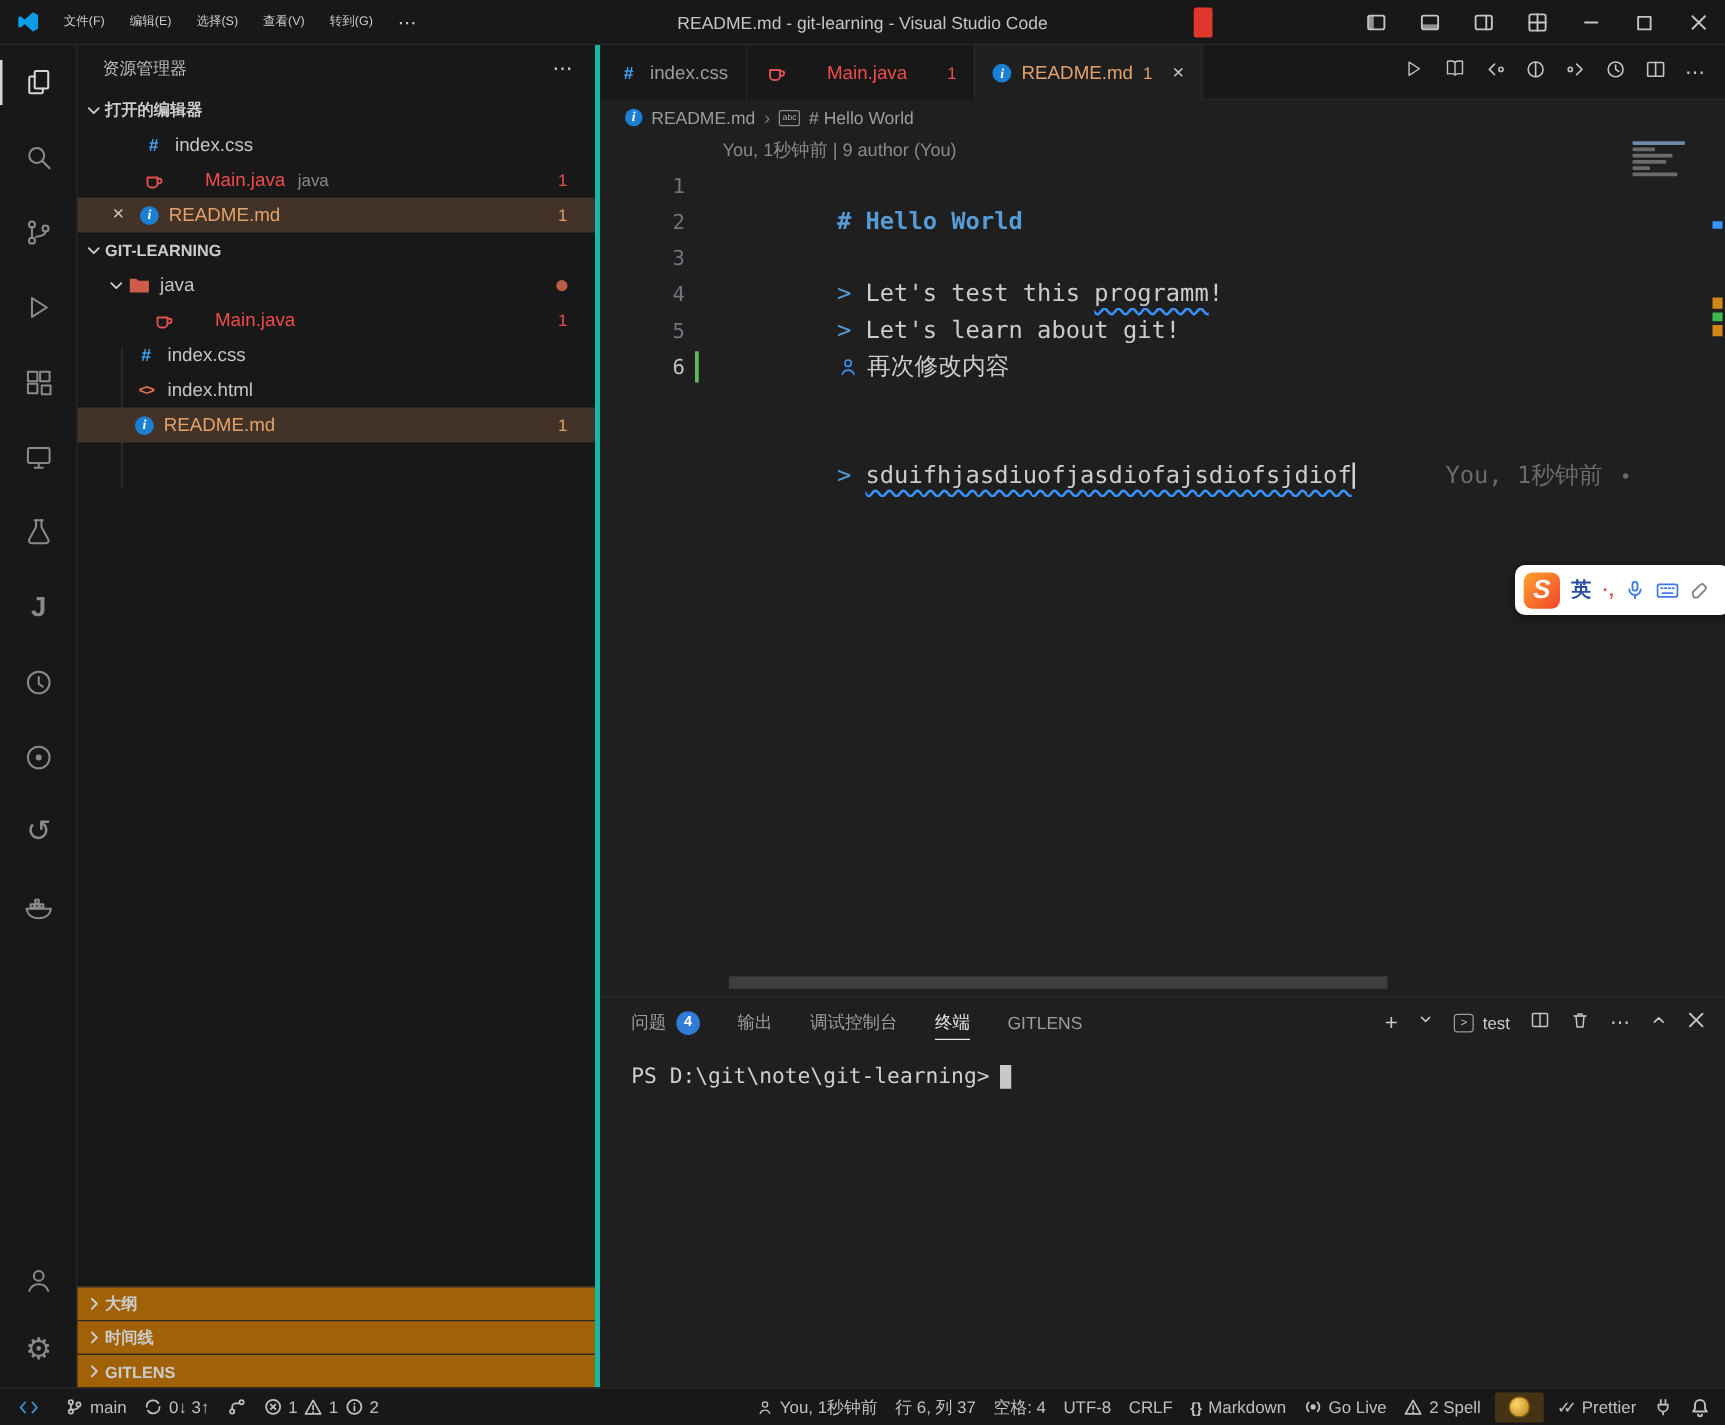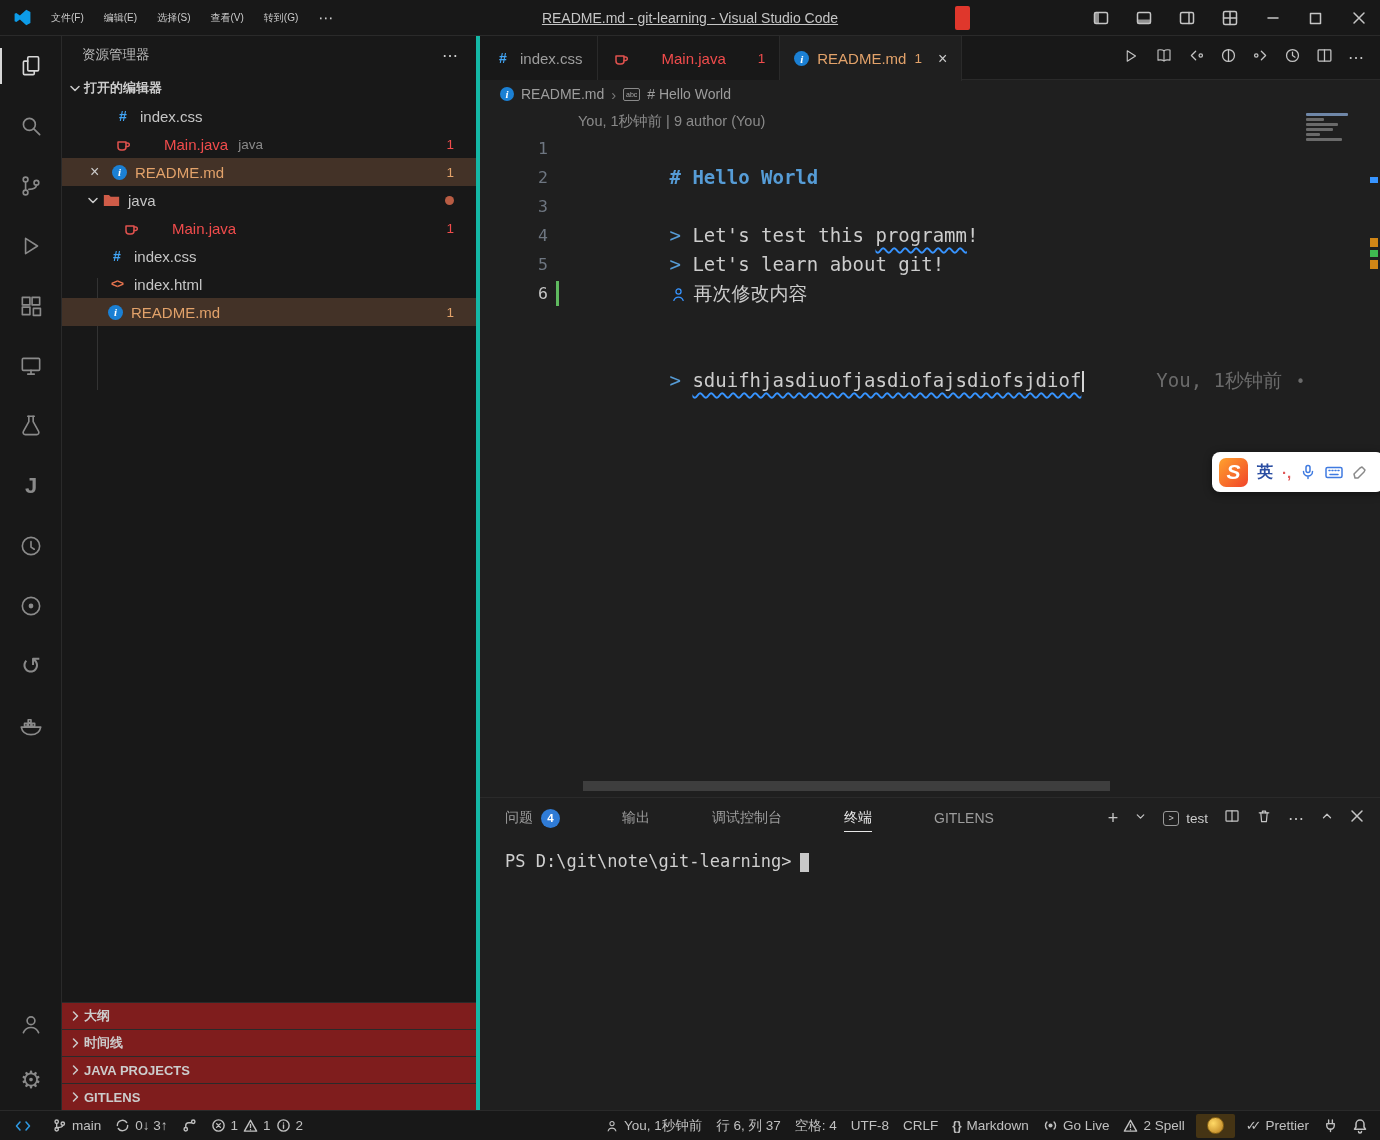--- a/index.html
+++ b/index.html
@@ -5,21 +5,21 @@
   *{box-sizing:border-box;margin:0;padding:0;}
   body{background:#0d0d0d;font-family:"Liberation Sans",sans-serif;}
   .app{position:relative;width:1380px;height:1140px;background:#1f1f1f;color:#ccc;overflow:hidden;font-family:"Liberation Sans",sans-serif;}
   svg.i path,svg.i rect,svg.i circle{fill:none;stroke:currentColor;stroke-width:1.5;stroke-linecap:round;stroke-linejoin:round;}
 
   
   .titlebar{position:absolute;top:0;left:0;width:100%;height:36px;background:#181818;border-bottom:1px solid #2a2a2a;display:flex;align-items:center;z-index:20;}
   .vslogo{width:19px;height:19px;margin:0 9px 0 13px;flex:0 0 auto;}
   .menu{padding:0 10px;height:26px;line-height:26px;font-size:10px;color:#ccc;border-radius:5px;}
   .menu-more{padding:0 10px;color:#ccc;font-size:15px;}
-  .tb-title{position:absolute;left:300px;right:300px;text-align:center;font-size:14px;color:#c5c5c5;pointer-events:none;text-decoration:underline;}
+  .tb-title{position:absolute;left:300px;right:300px;text-align:center;font-size:14px;color:#c5c5c5;pointer-events:none;}
   .rec{position:absolute;left:955px;top:6px;width:15px;height:24px;background:#df372c;border-radius:2px;}
   .tb-controls{position:absolute;right:0;top:0;height:36px;display:flex;align-items:center;}
   .tb-btn{width:43px;height:36px;display:flex;align-items:center;justify-content:center;color:#c5c5c5;}
 
   
   .activitybar{position:absolute;top:36px;left:0;width:62px;bottom:30px;background:#181818;border-right:1px solid #2a2a2a;}
   .ab-icon{width:62px;height:60px;display:flex;align-items:center;justify-content:center;color:#8a8a8a;position:relative;}
   .ab-icon.active{color:#d7d7d7;}
   .ab-icon.active::before{content:"";position:absolute;left:0;top:12px;bottom:12px;width:2px;background:#d7d7d7;}
   .ab-bottom{position:absolute;bottom:2px;left:0;width:62px;}
@@ -39,21 +39,21 @@
   .row.sel{background:#433227;}
   .ficon{width:18px;height:18px;margin-right:8px;display:flex;align-items:center;justify-content:center;font-weight:700;flex:0 0 auto;font-family:"Liberation Sans",sans-serif;}
   .ficon.css{color:#42a5f5;font-size:14px;}
   .ficon.html{color:#e8744f;font-size:12px;letter-spacing:-1px;}
   .info-ico{width:15px;height:15px;border-radius:50%;background:#1b80d4;color:#fff;font-size:11px;font-style:italic;font-weight:700;display:flex;align-items:center;justify-content:center;flex:0 0 auto;margin-right:8px;font-family:"Liberation Serif",serif;}
   .oe-close{width:22px;color:#ccc;font-size:16px;flex:0 0 auto;}
   .detail{color:#8a8a8a;font-size:13.5px;margin-left:10px;}
   .dot-mod{margin-left:auto;width:9px;height:9px;border-radius:50%;background:#b85c43;}
   .guide{position:absolute;left:35px;width:1px;background:#333;}
   .sb-bottom{position:absolute;left:0;right:0;bottom:0;}
-  .sec-h{height:27px;border-top:1px solid #2a2a2a;display:flex;align-items:center;font-size:13px;font-weight:700;color:#ccc;padding-left:4px;background:#7f1d1d;}
+  .sec-h{height:27px;border-top:1px solid #2a2a2a;display:flex;align-items:center;font-size:13px;font-weight:700;color:#ccc;padding-left:4px;background:#a16207;}
 
   
   .editorcol{position:absolute;top:36px;left:480px;right:0;bottom:30px;background:#1f1f1f;}
   .tabbar{position:absolute;top:0;left:0;right:0;height:44px;background:#181818;display:flex;border-bottom:1px solid #2a2a2a;z-index:5;}
   .tab{display:flex;align-items:center;padding:0 14px;font-size:15px;color:#9d9d9d;border-right:1px solid #2a2a2a;gap:8px;height:44px;background:#181818;}
   .tab.active{background:#1f1f1f;color:#ccc;height:45px;}
   .tab .tb-badge{font-size:13.5px;}
   .tab .close{margin-left:8px;color:#ccc;font-size:16px;}
   .tab-actions{margin-left:auto;display:flex;align-items:center;gap:15px;padding-right:16px;color:#c3c3c3;}
   .breadcrumbs{position:absolute;top:44px;left:0;right:0;height:28px;display:flex;align-items:center;padding-left:20px;font-size:14px;color:#9d9d9d;gap:7px;background:#1f1f1f;}
@@ -72,21 +72,21 @@
   .blame{color:#6b6b6b;margin-left:72px;}
   .bdot{color:#6b6b6b;margin-left:14px;font-size:15px;}
   .l5icon{display:inline-flex;width:17px;height:17px;vertical-align:middle;color:#3794ff;margin-right:7px;}
   .minimap{position:absolute;top:3px;right:16px;width:58px;}
   .mm-line{height:3px;margin:2px 0;background:#6a6a6a;border-radius:1px;}
   .ovr-mark{position:absolute;right:2px;width:8px;}
   .hscroll{position:absolute;left:103px;top:673px;width:527px;height:10px;background:rgba(121,121,121,0.35);}
 
   
   .panel{position:absolute;top:761px;left:0;right:0;height:313px;background:#1f1f1f;border-top:1px solid #2a2a2a;}
-  .panel-header{height:40px;display:flex;align-items:center;padding:0 16px 0 25px;gap:32px;}
+  .panel-header{height:40px;display:flex;align-items:center;padding:0 16px 0 25px;}
   .ptab{margin-right:30px;font-size:14px;color:#9d9d9d;height:40px;display:flex;align-items:center;gap:8px;position:relative;}
   .ptab.active{color:#e7e7e7;}
   .ptab.active::after{content:"";position:absolute;left:0;right:0;bottom:6px;height:1px;background:#e7e7e7;}
   .pbadge{min-width:19px;height:19px;border-radius:10px;background:#2f7bd6;color:#fff;font-size:11.5px;display:flex;align-items:center;justify-content:center;padding:0 5px;font-weight:700;}
   .panel-actions{margin-left:auto;display:flex;align-items:center;gap:16px;color:#c5c5c5;}
   .pwsh{display:flex;align-items:center;gap:7px;font-size:13.5px;color:#ccc;}
   .pwsh-ico{width:16px;height:15px;border:1px solid #9a9a9a;border-radius:3px;font-size:9px;display:flex;align-items:center;justify-content:center;color:#ccc;}
   .terminal{padding:13px 0 0 25px;font-family:"DejaVu Sans Mono",monospace;font-size:17px;color:#cfcfcf;}
   .tcursor{display:inline-block;width:9px;height:19px;background:#c8c8c8;margin-left:8px;vertical-align:middle;}
 
@@ -283,20 +283,28 @@
       <span class="detail">java</span>
       <span class="badge err">1</span>
     </div>
     <div class="row sel" style="padding-left:28px;">
       <span class="oe-close">×</span>
       <span class="info-ico">i</span>
       <span class="mod">README.md</span>
       <span class="badge mod">1</span>
     </div>
 
+    <div class="sec-header">
+      <span class="chev">
+          <svg class="i" width="16" height="16" viewBox="0 0 16 16">
+            <path d="M4 6.5l4 4 4-4"></path>
+          </svg>
+        </span>
+      <span>GIT-LEARNING</span>
+    </div>
 
     <div class="row" style="padding-left:22px;">
       <span class="chev">
           <svg class="i" width="16" height="16" viewBox="0 0 16 16">
             <path d="M4 6.5l4 4 4-4"></path>
           </svg>
         </span>
       <span class="ficon">
           <svg width="17" height="15" viewBox="0 0 20 17">
             <path fill="#cf5c48" d="M1 2h6l2 2h10v11H1z"></path>
@@ -339,28 +347,20 @@
           </span>
         <span>大纲</span>
       </div>
       <div class="sec-h">
         <span class="chev">
             <svg class="i" width="16" height="16" viewBox="0 0 16 16">
               <path d="M6.5 4l4 4-4 4"></path>
             </svg>
           </span>
         <span>时间线</span>
-      </div>
-      <div class="sec-h">
-        <span class="chev">
-            <svg class="i" width="16" height="16" viewBox="0 0 16 16">
-              <path d="M6.5 4l4 4-4 4"></path>
-            </svg>
-          </span>
-        <span>JAVA PROJECTS</span>
       </div>
       <div class="sec-h">
         <span class="chev">
             <svg class="i" width="16" height="16" viewBox="0 0 16 16">
               <path d="M6.5 4l4 4-4 4"></path>
             </svg>
           </span>
         <span>GITLENS</span>
       </div>
     </div>

